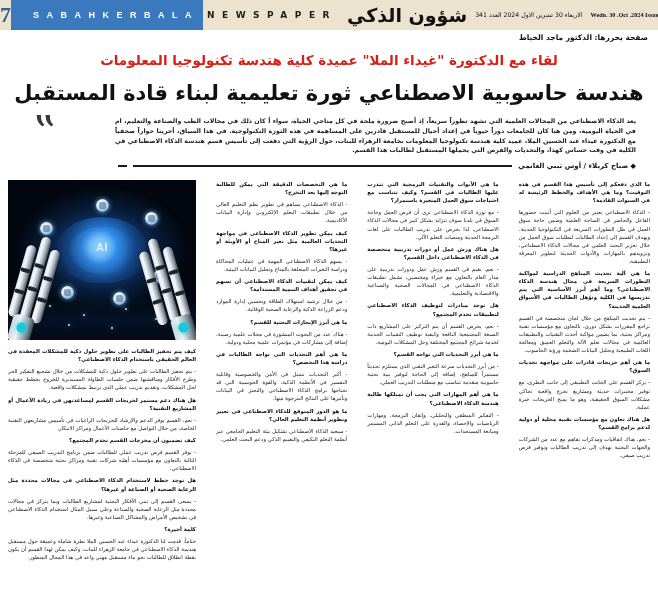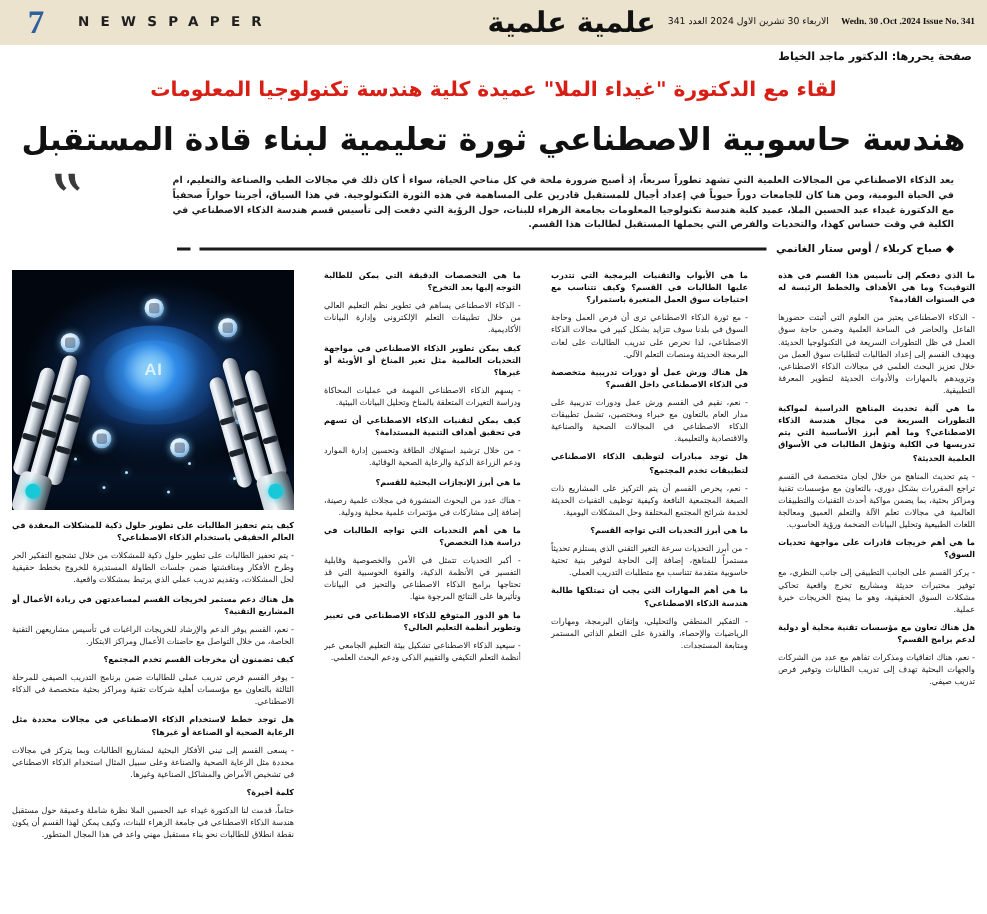--- a/index.html
+++ b/index.html
@@ -191,45 +191,48 @@
     position:absolute;width:2px;height:2px;border-radius:50%;
     background:#bfe4ff;box-shadow:0 0 4px #7ec8ff;
   }
 </style>
 </head>
 <body>
 
 <div class="masthead">
   <div class="page-num">7</div>
   <div class="brand-wrap">
+    <div class="brand-seg1">
+      <span class="brand-a">SABAHKERBALA</span>
+    </div>
     <div class="brand-seg2">
       <span>NEWSPAPER</span>
     </div>
   </div>
   <div class="head-right">
     <div class="date-block">
       <span class="date-line">Wedn. 30 .Oct .2024 Issue No. 341</span>
     </div>
     <div class="date-block">
       <span>الاربعاء 30 تشرين الاول 2024 العدد 341</span>
     </div>
-    <div class="sci-title">علمية علمية</div>
+    <div class="sci-title">شؤون الذكي</div>
   </div>
 </div>
 <div class="editor-line">صفحة يحررها: الدكتور ماجد الخياط</div>
 
 <div class="kicker">لقاء مع الدكتورة "غيداء الملا" عميدة كلية هندسة تكنولوجيا المعلومات</div>
 <div class="headline">هندسة حاسوبية الاصطناعي ثورة تعليمية لبناء قادة المستقبل</div>
 
 <div class="lead-wrap">
   <div class="quote-mark">”</div>
   <div class="lead">يعد الذكاء الاصطناعي من المجالات العلمية التي تشهد تطوراً سريعاً، إذ أصبح ضرورة ملحة في كل مناحي الحياة، سواء أ كان ذلك في مجالات الطب والصناعة والتعليم، ام في الحياة اليومية، ومن هنا كان للجامعات دوراً حيوياً في إعداد أجيال للمستقبل قادرين على المساهمة في هذه الثورة التكنولوجية. في هذا السياق، أجرينا حواراً صحفياً مع الدكتورة غيداء عبد الحسين الملا، عميد كلية هندسة تكنولوجيا المعلومات بجامعة الزهراء للبنات، حول الرؤية التي دفعت إلى تأسيس قسم هندسة الذكاء الاصطناعي في الكلية في وقت حساس كهذا، والتحديات والفرص التي يحملها المستقبل لطالبات هذا القسم.</div>
 </div>
 <div class="byline-row">
-  <span class="byline">◆ صباح كربلاء / أوس ستار الغانمي</span>
+  <span class="byline">◆ صباح كربلاء / أوس تبني الغانمي</span>
   <span class="byline-rule"></span>
   <span class="byline-dash"></span>
 </div>
 
 <div class="body-area">
   <div class="col" id="c0">
       <p class="q">ما الذي دفعكم إلى تأسيس هذا القسم في هذه التوقيت؟ وما هي الأهداف والخطط الرئيسة له في السنوات القادمة؟</p>
       <p class="a">- الذكاء الاصطناعي يعتبر من العلوم التي أثبتت حضورها الفاعل والحاضر في الساحة العلمية وضمن حاجة سوق العمل في ظل التطورات السريعة في التكنولوجيا الحديثة. ويهدف القسم إلى إعداد الطالبات لتطلبات سوق العمل من خلال تعزيز البحث العلمي في مجالات الذكاء الاصطناعي، وتزويدهم بالمهارات والأدوات الحديثة لتطوير المعرفة التطبيقية.</p>
       <p class="q">ما هي آلية تحديث المناهج الدراسية لمواكبة التطورات السريعة في مجال هندسة الذكاء الاصطناعي؟ وما أهم أبرز الأساسية التي يتم تدريسها في الكلية وتؤهل الطالبات في الأسواق العلمية الحديثة؟</p>
       <p class="a">- يتم تحديث المناهج من خلال لجان متخصصة في القسم تراجع المقررات بشكل دوري، بالتعاون مع مؤسسات تقنية ومراكز بحثية، بما يضمن مواكبة أحدث التقنيات والتطبيقات العالمية في مجالات تعلم الآلة والتعلم العميق ومعالجة اللغات الطبيعية وتحليل البيانات الضخمة ورؤية الحاسوب.</p>

